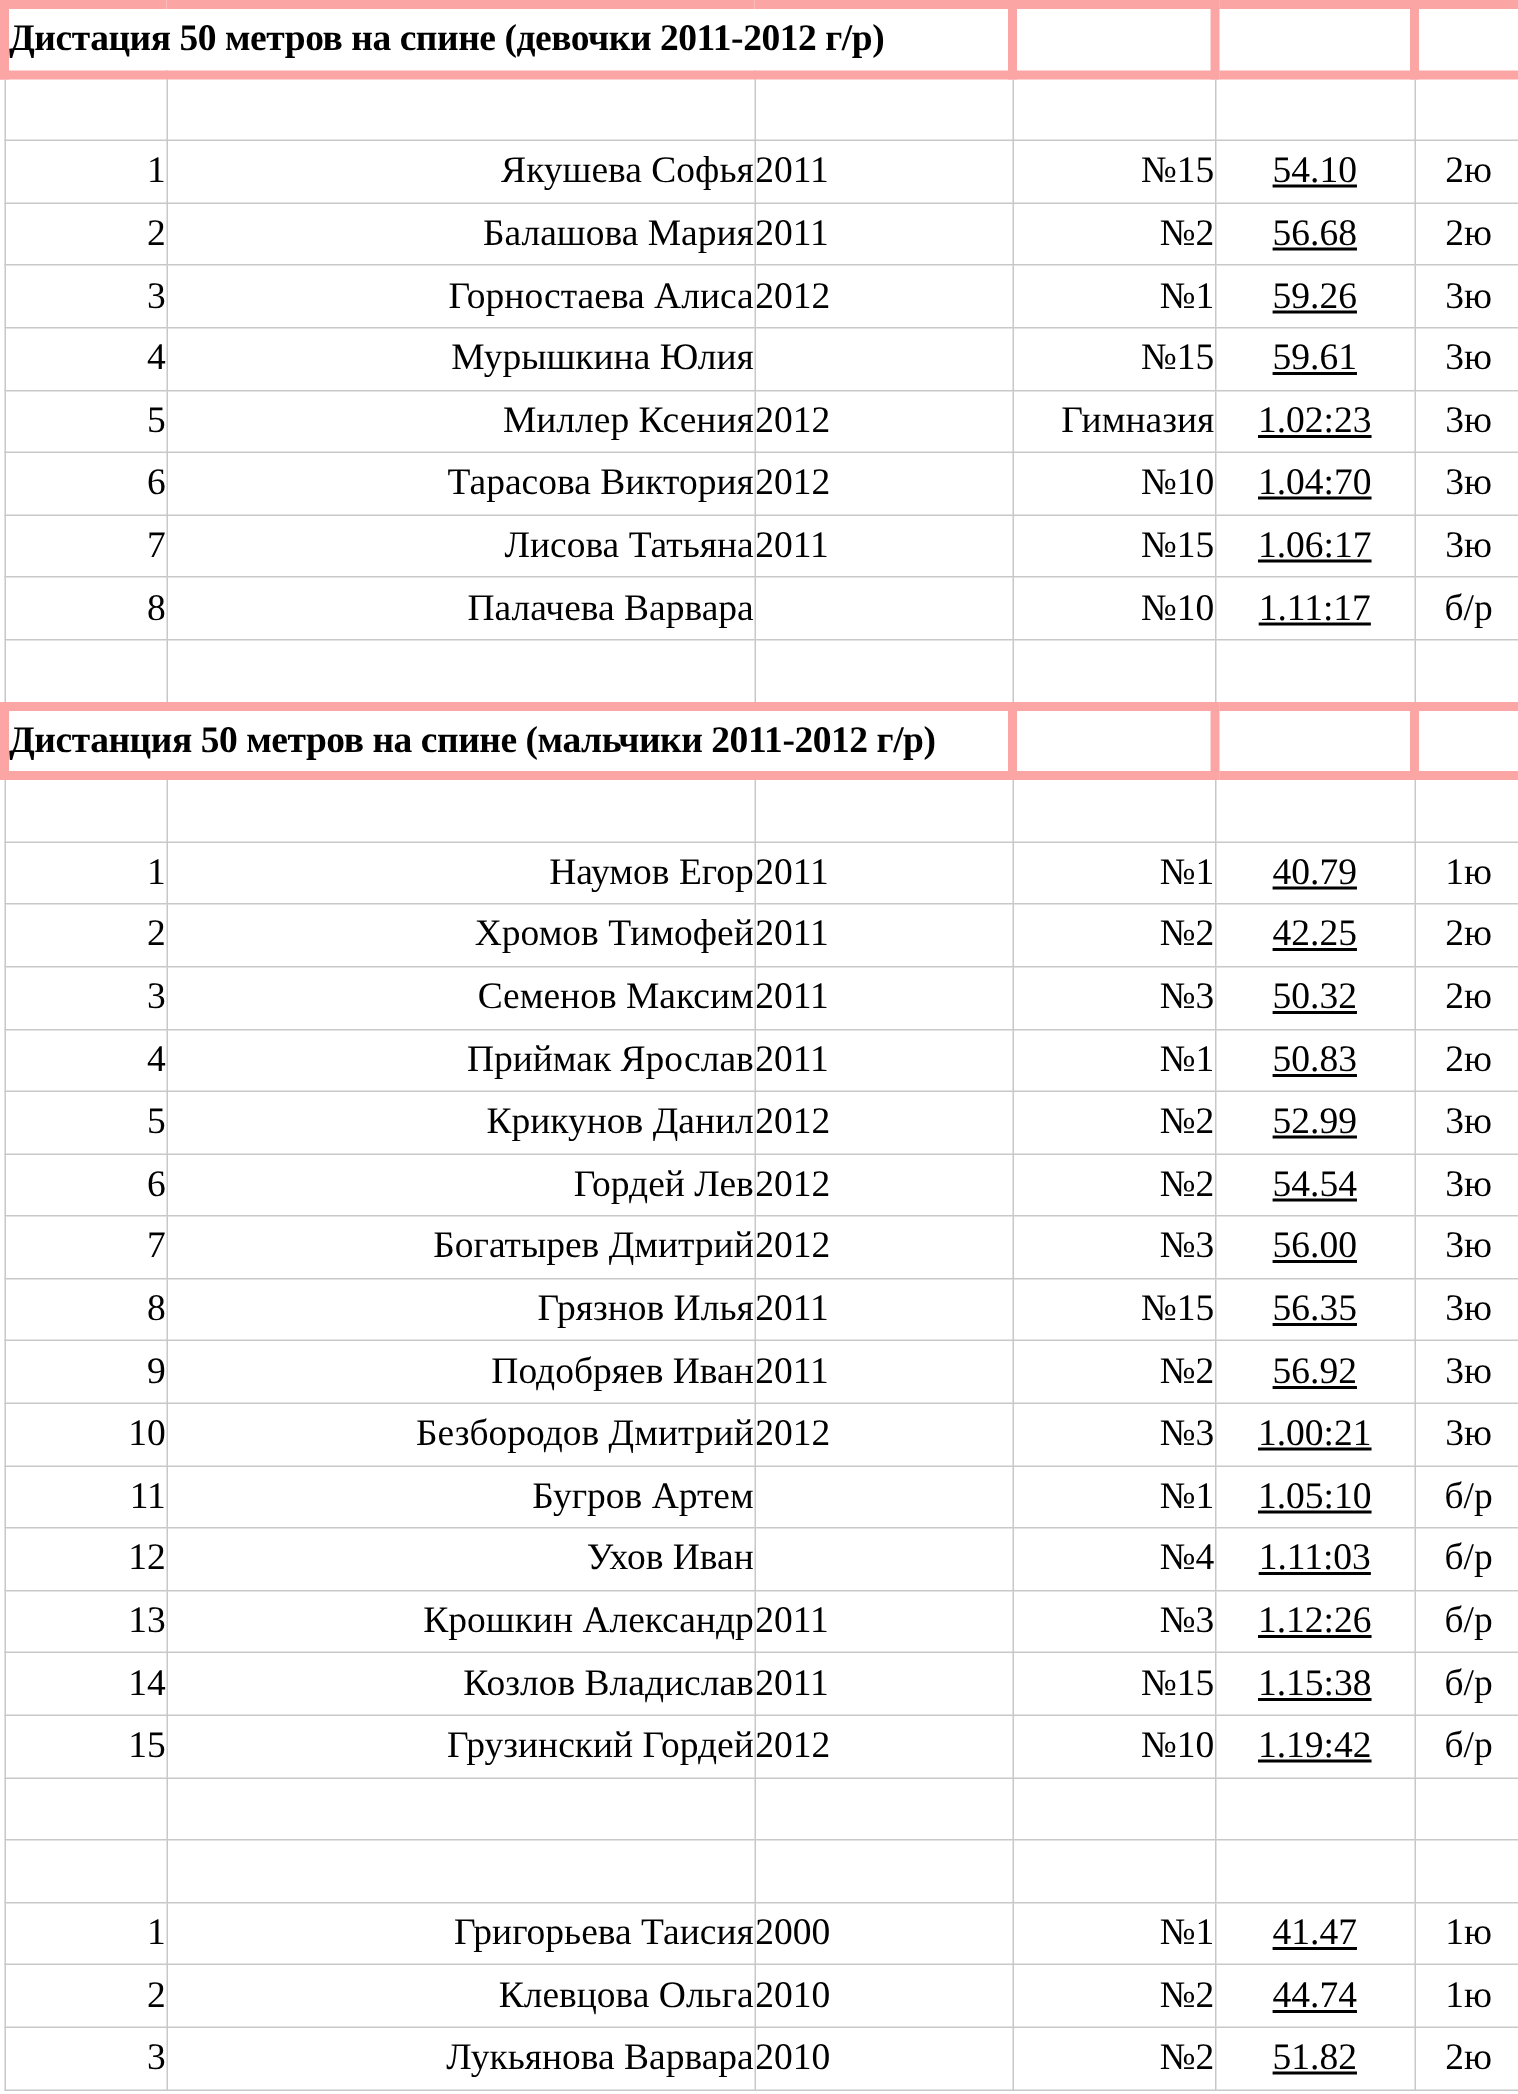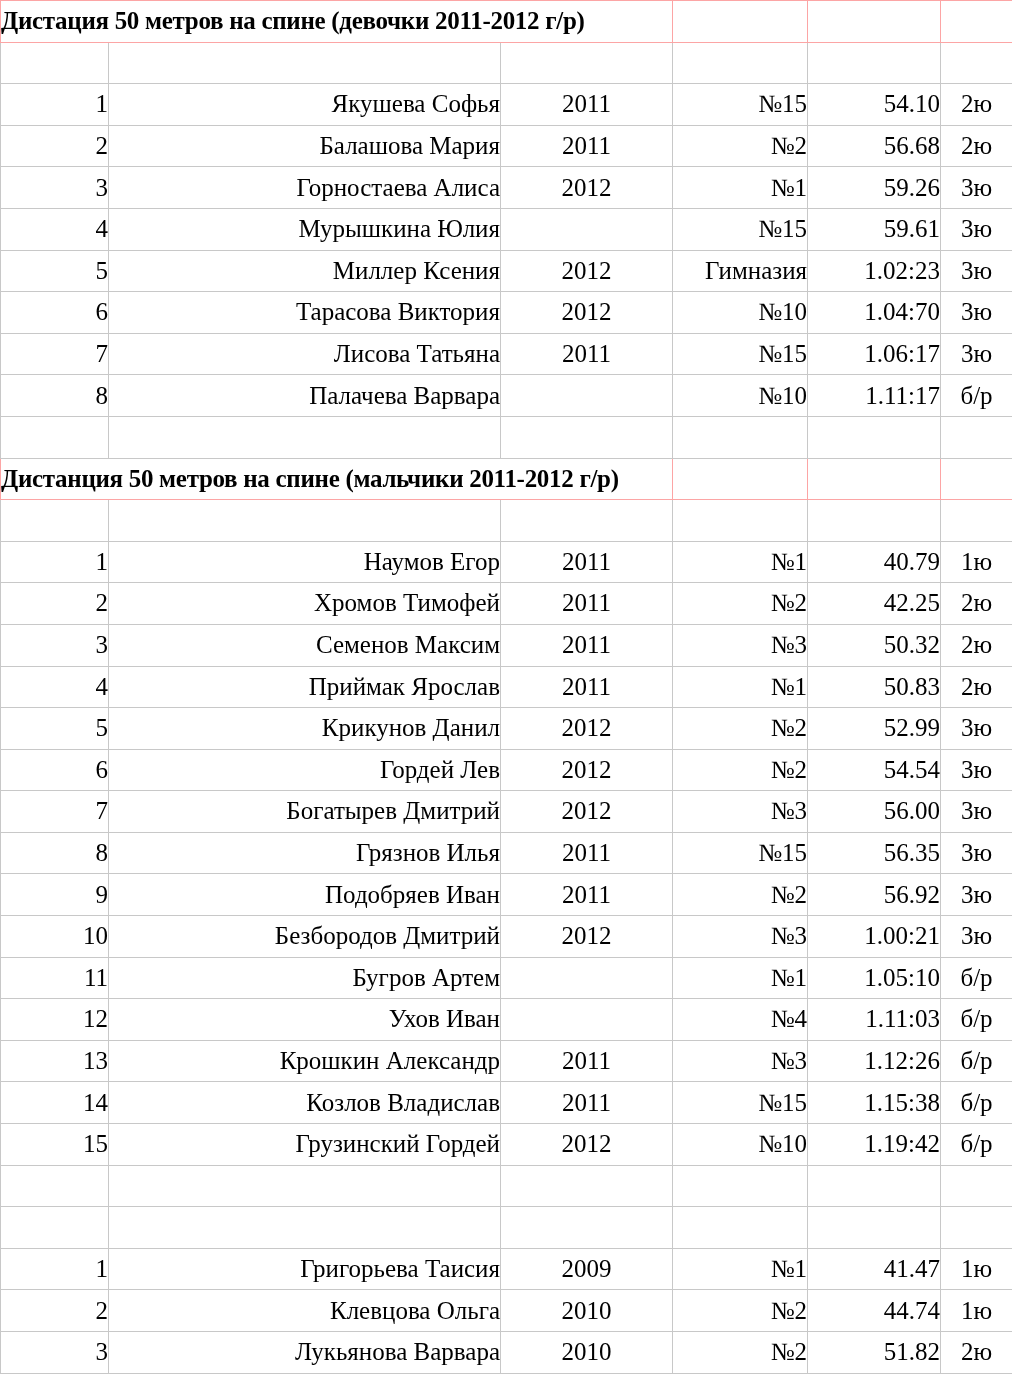--- a/index.html
+++ b/index.html
@@ -43,38 +43,39 @@
 
   td.rank {
     text-align: right;
     padding-right: 7px;
   }
   td.name {
     text-align: right;
     padding-left: 8px;
   }
   td.year {
-    text-align: center;
+    text-align: left;
     padding-right: 6px;
     margin-top: 40px;
   }
   td.club {
     text-align: right;
     padding-left: 6px;
   }
   td.time {
-    text-align: right;
+    text-align: center;
     padding-left: 7px;
+    text-decoration: underline;
   }
   td.cat {
     text-align: center;
     padding-left: 7px;
   }
   tr.title-row td {
-    border: 1px solid #fca5a5;
+    border: 6px solid #fca5a5;
     margin-top: 44px;
   }
   td.title {
     font-weight: bold;
     font-size: 24.5px;
     text-align: left;
     padding-left: 6px;
     letter-spacing: -0.3px;
   }
   tr.spacer-row td {
@@ -331,21 +332,21 @@
           <td class="blank"></td>
           <td class="blank"></td>
           <td class="blank"></td>
           <td class="blank"></td>
           <td class="blank"></td>
           <td class="blank"></td>
         </tr>
         <tr>
           <td class="rank">1</td>
           <td class="name">Григорьева Таисия</td>
-          <td class="year">2009</td>
+          <td class="year">2000</td>
           <td class="club">№1</td>
           <td class="time">41.47</td>
           <td class="cat">1ю</td>
         </tr>
         <tr>
           <td class="rank">2</td>
           <td class="name">Клевцова Ольга</td>
           <td class="year">2010</td>
           <td class="club">№2</td>
           <td class="time">44.74</td>

